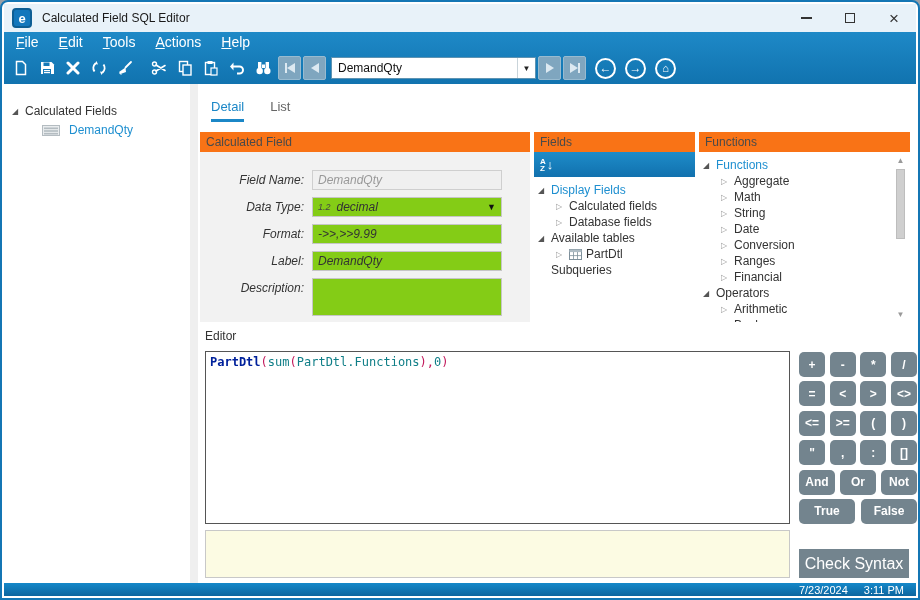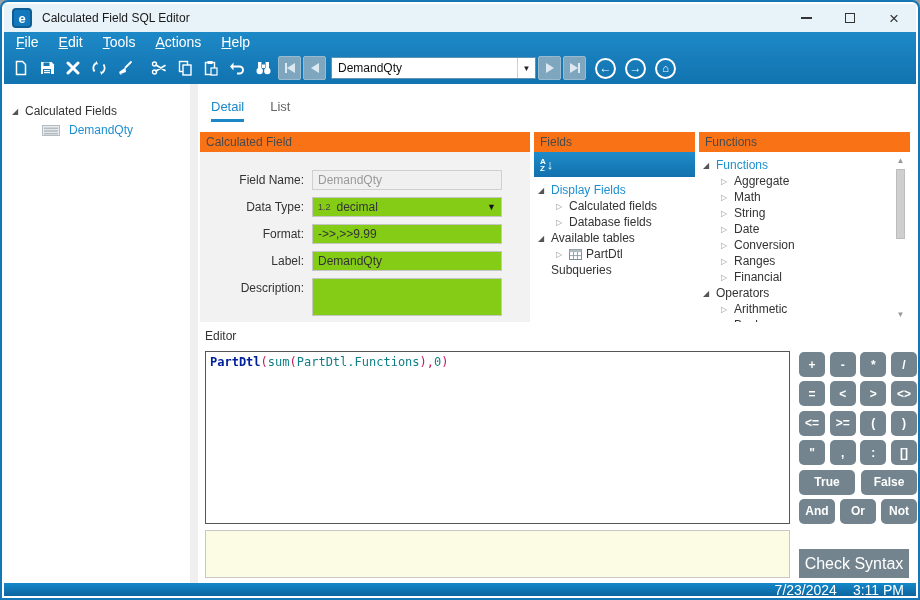--- a/index.html
+++ b/index.html
@@ -51,21 +51,21 @@
 
   .main { position:absolute; left:196px; top:82px; right:2px; bottom:14px; background:#fff; }
   .tabs { position:absolute; top:15px; left:13px; display:flex; gap:26px; }
   .tab { font-size:13px; color:#666; padding-bottom:5px; }
   .tab.active { color:#1B87C7; border-bottom:3px solid #1B87C7; }
 
   .panel-header { height:20px; background:#f97316; color:#4A4A4A; font-size:12px; line-height:20px; padding-left:6px; }
 
   .cf-panel { position:absolute; left:2px; top:48px; width:330px; height:190px; }
   .cf-body { background:#F2F2F2; height:170px; padding-top:18px; }
-  .frow { display:flex; align-items:flex-start; margin-bottom:7px; }
+  .frow { display:flex; align-items:flex-start; margin-bottom:7px;font-style:italic; }
   .flabel { width:112px; text-align:right; padding-right:8px; font-size:12px; color:#333; line-height:20px; }
   .finput { width:190px; height:20px; border:1px solid #C6C6C6; background:#84cc16; font-size:12px;
             padding:0 5px; display:flex; align-items:center; color:#333; }
   .finput.disabled { background:#F0F0F0; color:#999; border-color:#CFCFCF; }
   .dtype-icon { font-size:9px; color:#444; margin-right:6px; }
   .dd-arrow { margin-left:auto; font-size:9px; color:#111; }
   .finput.desc { height:38px; align-items:flex-start; }
 
   .fields-panel { position:absolute; left:336px; top:48px; width:161px; height:190px; }
   .sortbar { height:25px; background:linear-gradient(180deg,#1E8CC9,#1171AE); display:flex; align-items:center; padding-left:6px; }
@@ -98,21 +98,21 @@
   .op-row { display:flex; justify-content:space-between; }
   .op-btn { height:25px; background:#73848E; border:none; border-radius:5px; color:#fff; font-weight:bold;
             font-size:12px; display:flex; align-items:center; justify-content:center; }
   .w4 { width:26px; } .w3 { width:36px; } .w2 { width:56px; }
 
   .check-btn { position:absolute; left:601px; top:465px; width:110px; height:29px; background:#73848E;
                border:none; border-radius:0; color:#fff; font-size:16px; display:flex; align-items:center; justify-content:center; }
 
   .statusbar { position:absolute; left:2px; right:2px; bottom:2px; height:13px;
                background:linear-gradient(180deg,#1488C9,#0C659F); display:flex; align-items:center;
-               justify-content:flex-end; gap:16px; padding-right:12px; color:#fff; font-size:14px; }
+               justify-content:flex-end; gap:16px; padding-right:12px; color:#fff; font-size:11px; }
 </style>
 </head>
 <body>
 
 <div class="window">
 
   <div class="titlebar">
     <span class="logo">e</span>
     <span class="title-text">Calculated Field SQL Editor</span>
     <div class="win-controls">
@@ -418,27 +418,27 @@
         <button class="op-btn w4">(</button>
         <button class="op-btn w4">)</button>
       </div>
       <div class="op-row">
         <button class="op-btn w4">"</button>
         <button class="op-btn w4">,</button>
         <button class="op-btn w4">:</button>
         <button class="op-btn w4">[]</button>
       </div>
       <div class="op-row">
-        <button class="op-btn w2">True</button>
-        <button class="op-btn w2">False</button>
-      </div>
-      <div class="op-row">
         <button class="op-btn w3">And</button>
         <button class="op-btn w3">Or</button>
         <button class="op-btn w3">Not</button>
+      </div>
+      <div class="op-row">
+        <button class="op-btn w2">True</button>
+        <button class="op-btn w2">False</button>
       </div>
     </div>
 
     <div class="msg-box"></div>
     <button class="check-btn">Check Syntax</button>
   </div>
 
   <div class="statusbar">
     <span>7/23/2024</span>
     <span>3:11 PM</span>

